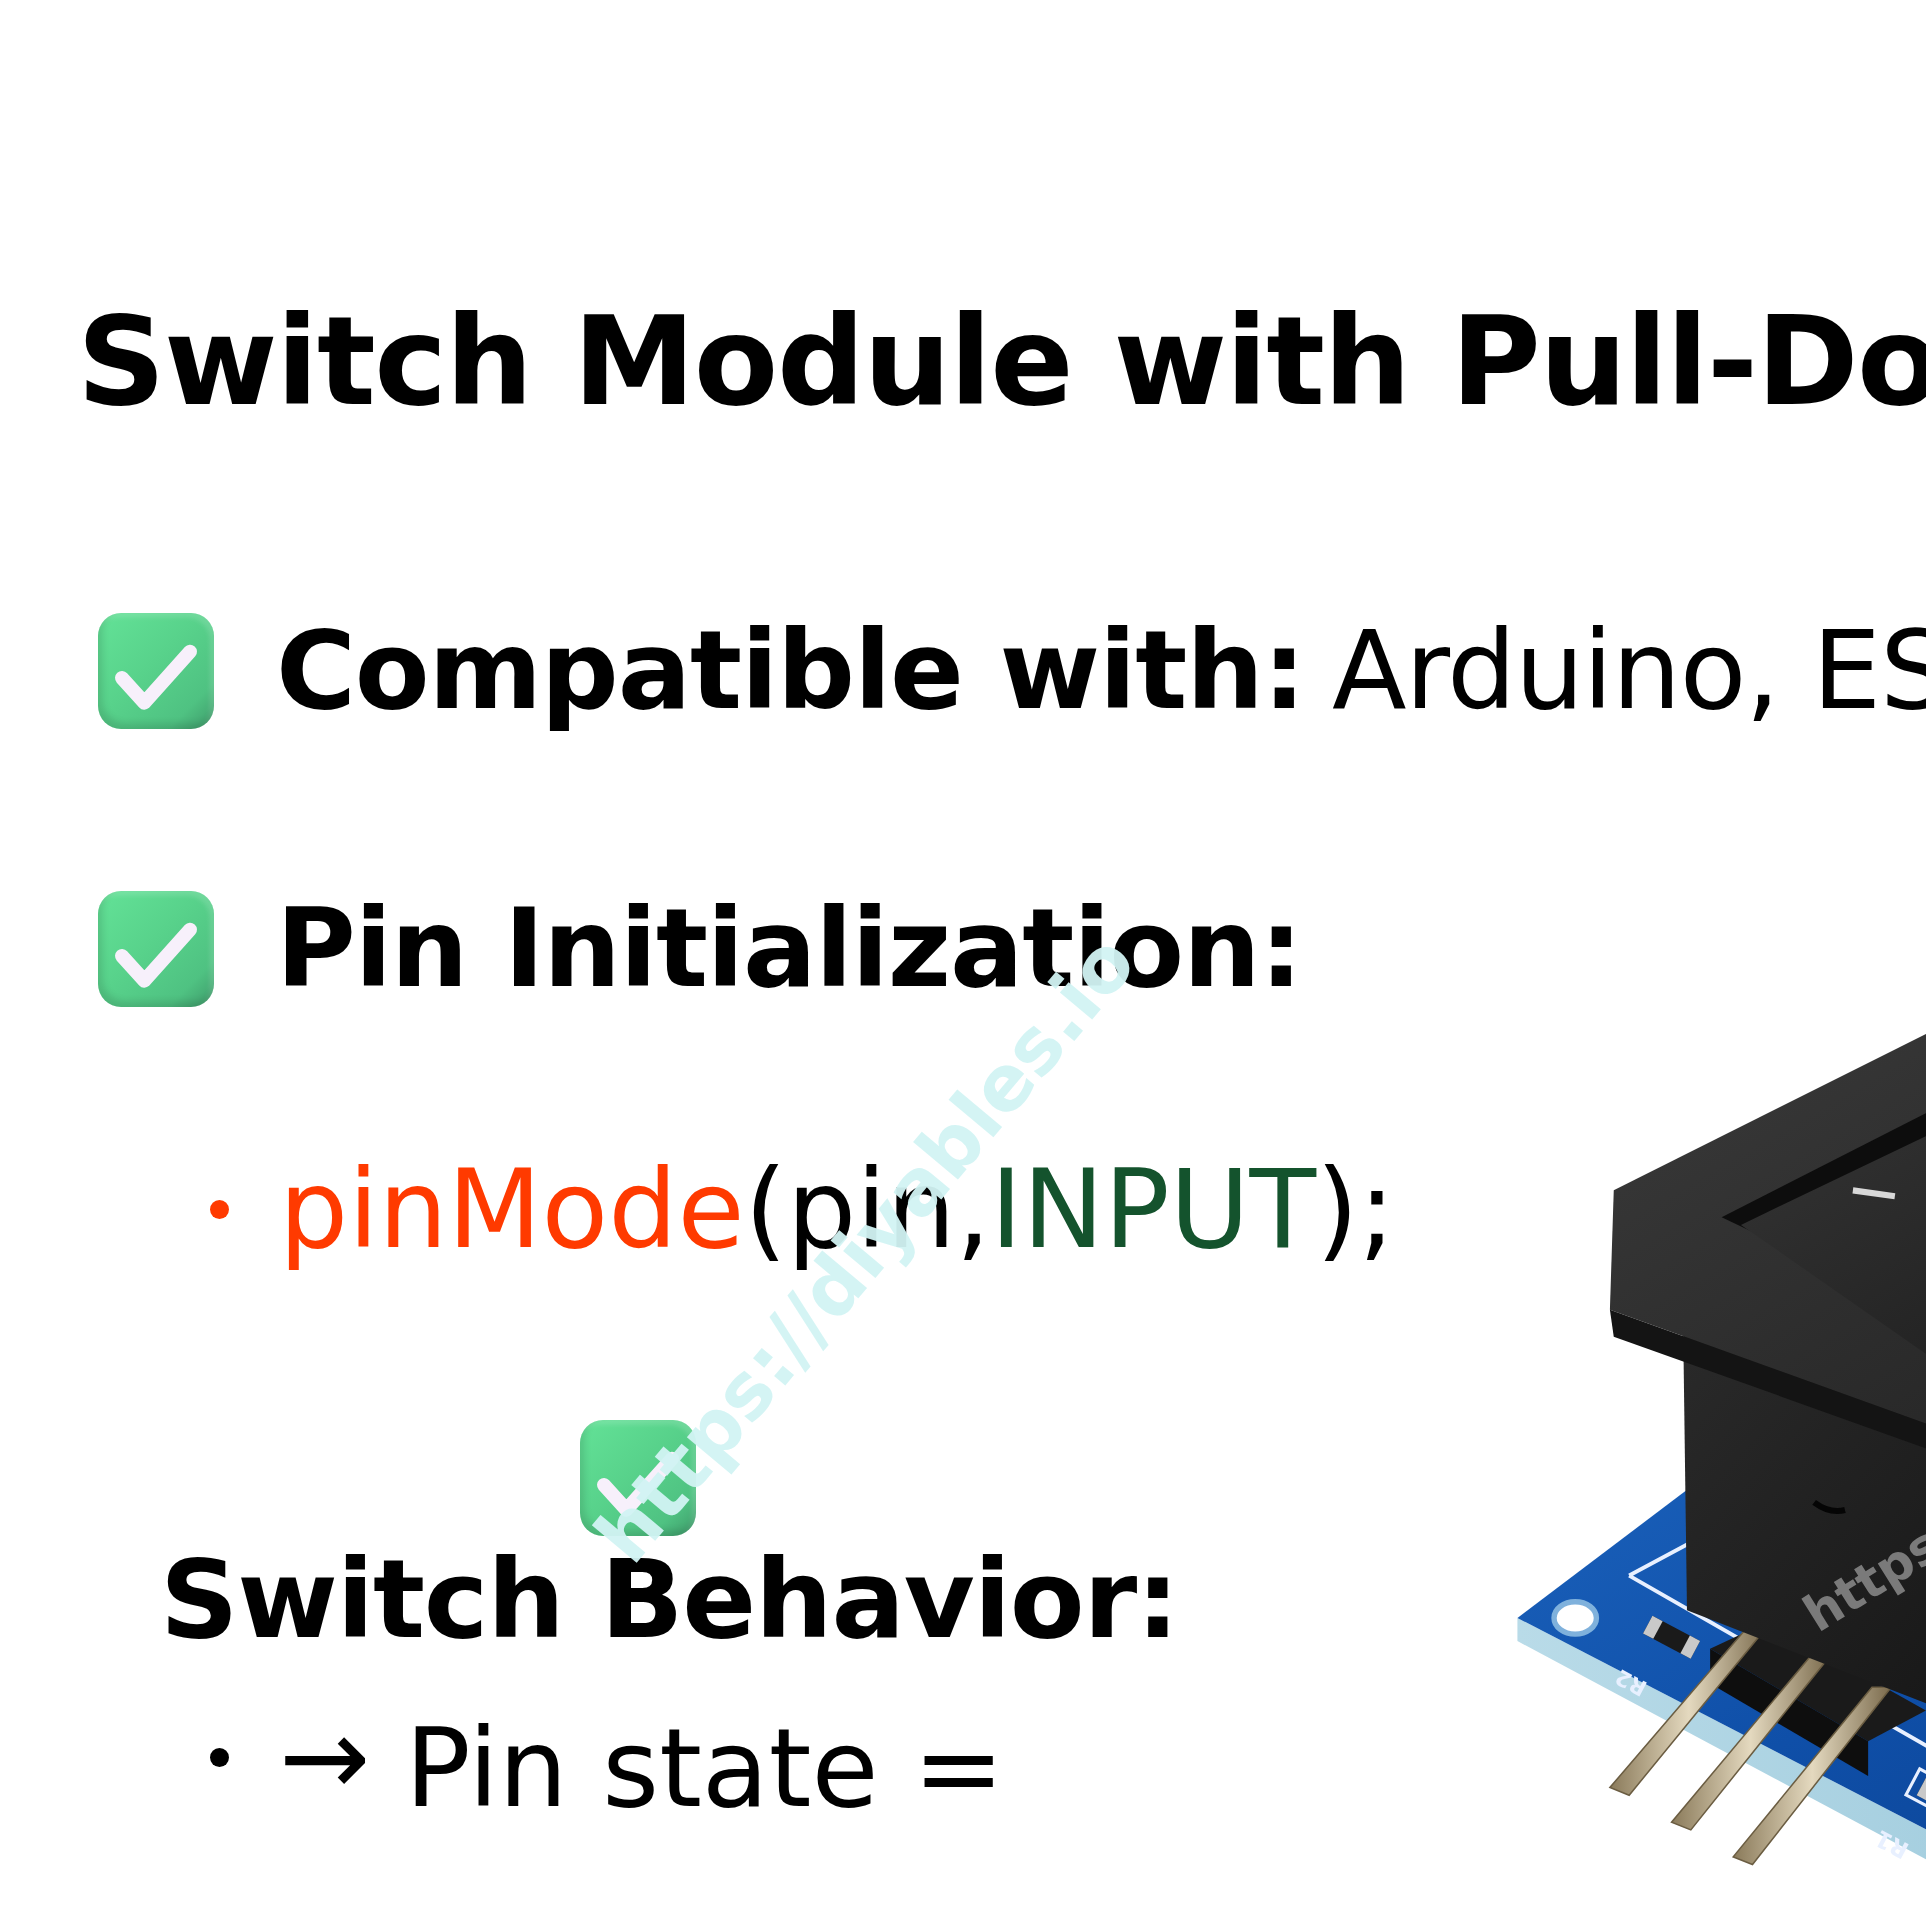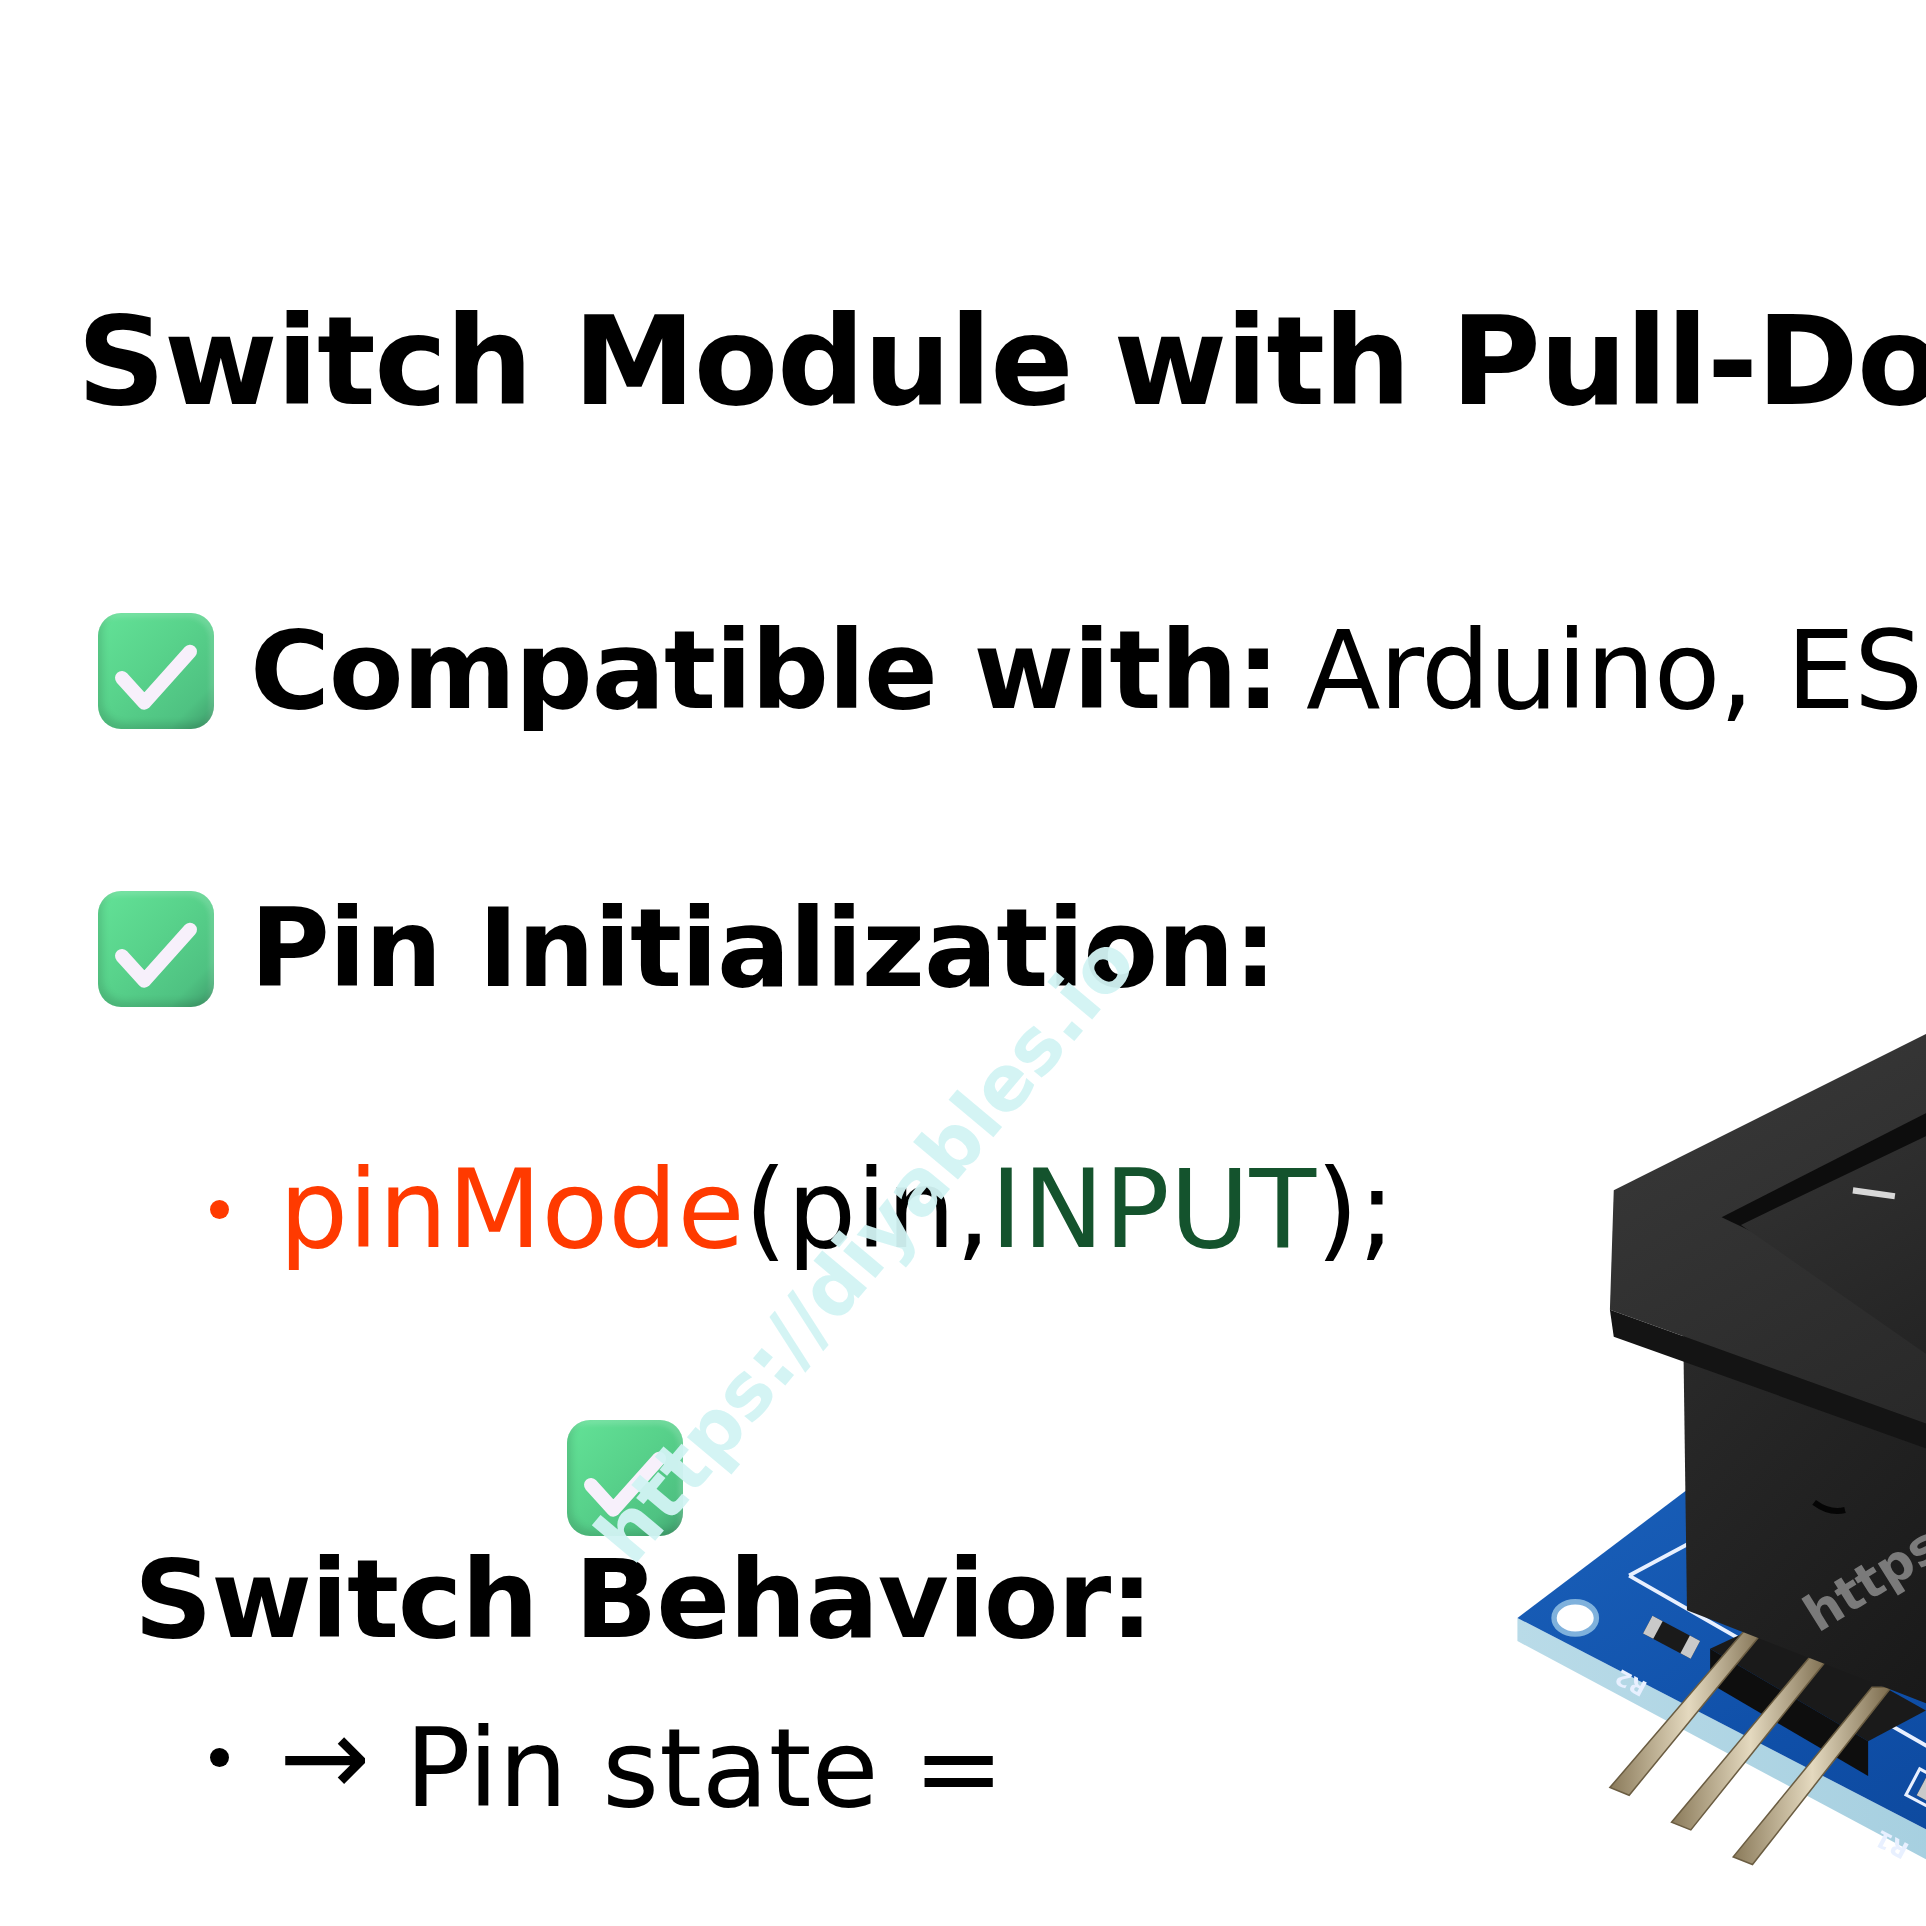--- a/index.html
+++ b/index.html
@@ -6,21 +6,21 @@
   body { width:2673px; height:2542px; position:relative; overflow:hidden;
          font-family:"DejaVu Sans", "Liberation Sans", sans-serif; color:#000; }
   .abs { position:absolute; }
   .title { left:77px; top:300px; font-size:123px; font-weight:bold; letter-spacing:-1.5px; white-space:nowrap; line-height:1; }
   .row { position:absolute; left:98px; display:flex; align-items:center; white-space:nowrap; }
   .check { width:116px; height:116px; border-radius:23px; position:relative;
            background:linear-gradient(135deg,#63e297 0%,#58d28b 45%,#4fc282 80%,#3d9a69 100%);
            box-shadow: inset 4.6px -5.4px 7px rgba(0,0,0,0.12), inset -3.9px 4.6px 5.4px rgba(255,255,255,0.15);
            flex:0 0 auto; }
   .check svg { position:absolute; left:0; top:0; width:116px; height:116px; }
-  .row-label { font-weight:bold; font-size:109px; margin-left:36px; letter-spacing:-1.2px; }
+  .row-label { font-weight:bold; font-size:109px; margin-left:62px; letter-spacing:-1.2px; }
   .row-value { font-size:109px; margin-left:27px; letter-spacing:-1.2px; }
   .bullet-line { position:absolute; white-space:nowrap; font-size:109px; display:flex; align-items:center;text-align:center; }
   .dot { width:19px; height:19px; border-radius:50%; display:inline-block; margin-right:50px; }
   .red { color:#ff3a00; }
   .teal { color:#14532d; }
   .bold { font-weight:bold; }
   .watermark { position:absolute; color:#d2f4f4; font-weight:bold; font-size:77px; white-space:nowrap;
                transform-origin:left top; transform:rotate(-50deg); opacity:0.95; pointer-events:none; }
   .product { position:absolute; left:1502px; top:1009px; width:948px; height:952px; }
   .product svg { width:100%; height:100%; }

